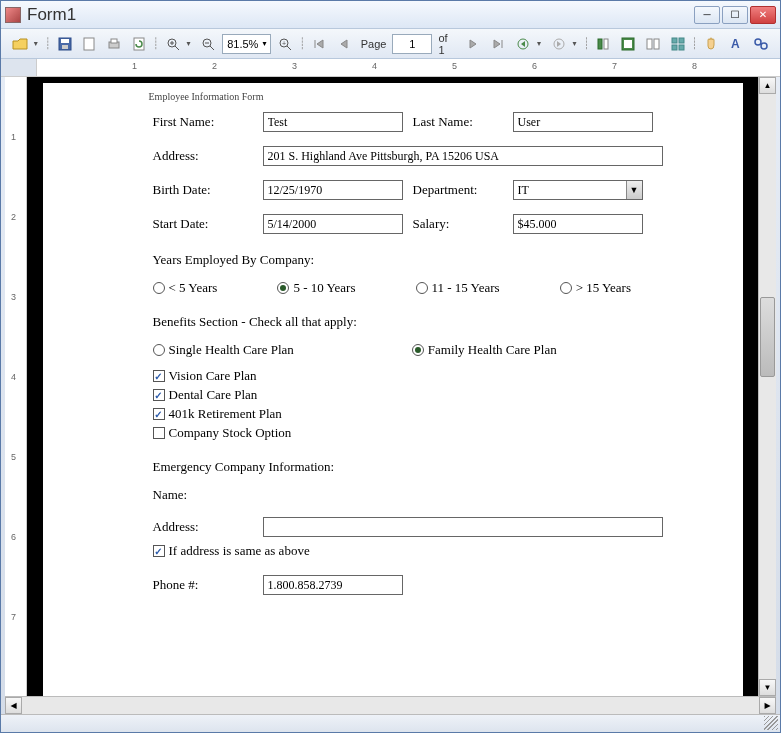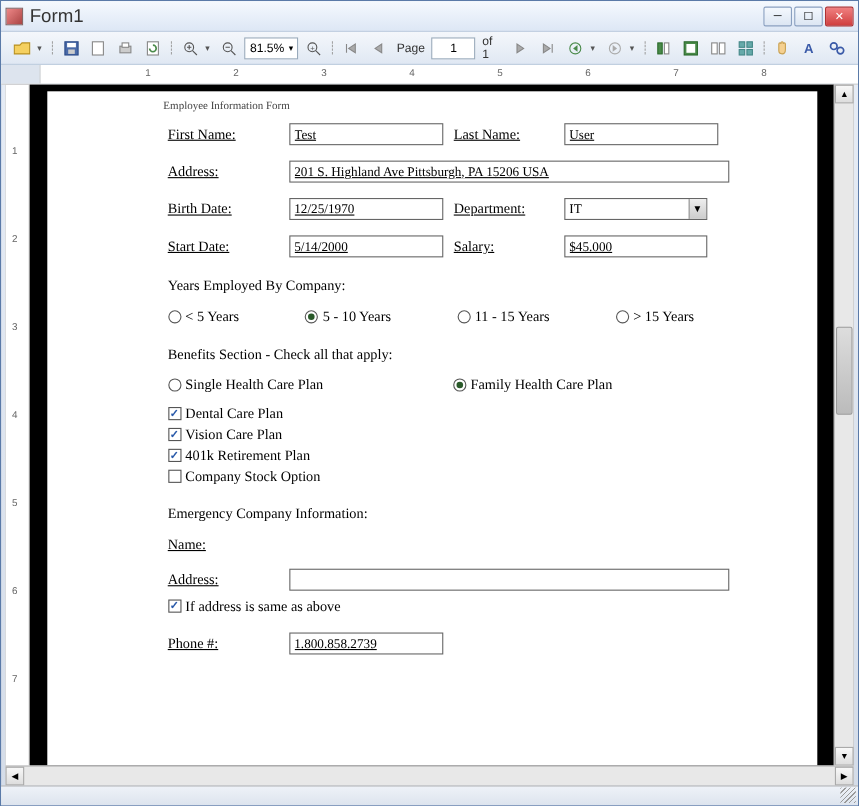--- a/index.html
+++ b/index.html
@@ -100,21 +100,21 @@
   background:#fff;
   margin: 6px 0 0 0;
   box-shadow: 2px 2px 6px rgba(0,0,0,.4);
   padding: 8px 20px 20px 110px;
   font-family: "Times New Roman", serif;
   font-size: 13px;
   color: #000;
   position:relative;
 }
 .form-title { font-size: 10px; color:#444; margin-bottom: 10px; margin-left:-4px;}
-.row { display:flex; align-items:center; margin-bottom: 14px; gap: 10px; text-decoration: underline;}
+.row { display:flex; align-items:center; margin-bottom: 14px; gap: 10px;}
 .lbl { width: 100px; }
 .lbl2 { width: 90px; }
 .inp {
   border: 1px solid #666; height: 20px; padding: 1px 4px;
   font-family: inherit; font-size: 12px; background:#fff;
 }
 .inp.w1 { width: 140px; }
 .inp.w2 { width: 400px; }
 .inp.w3 { width: 130px; }
 .sel { position:relative; }
@@ -405,25 +405,25 @@
             </span>
           <span class="radio-item">
               <span class="radio checked"></span>
               <span>Family Health Care Plan</span>
             </span>
         </div>
 
         <div class="check-list">
           <div class="check-item">
               <span class="check checked"></span>
-              <span>Dental Care Plan</span>
+              <span>Vision Care Plan</span>
             </div>
           <div class="check-item">
               <span class="check checked"></span>
-              <span>Vision Care Plan</span>
+              <span>Dental Care Plan</span>
             </div>
           <div class="check-item">
               <span class="check checked"></span>
               <span>401k Retirement Plan</span>
             </div>
           <div class="check-item">
               <span class="check"></span>
               <span>Company Stock Option</span>
             </div>
         </div>

